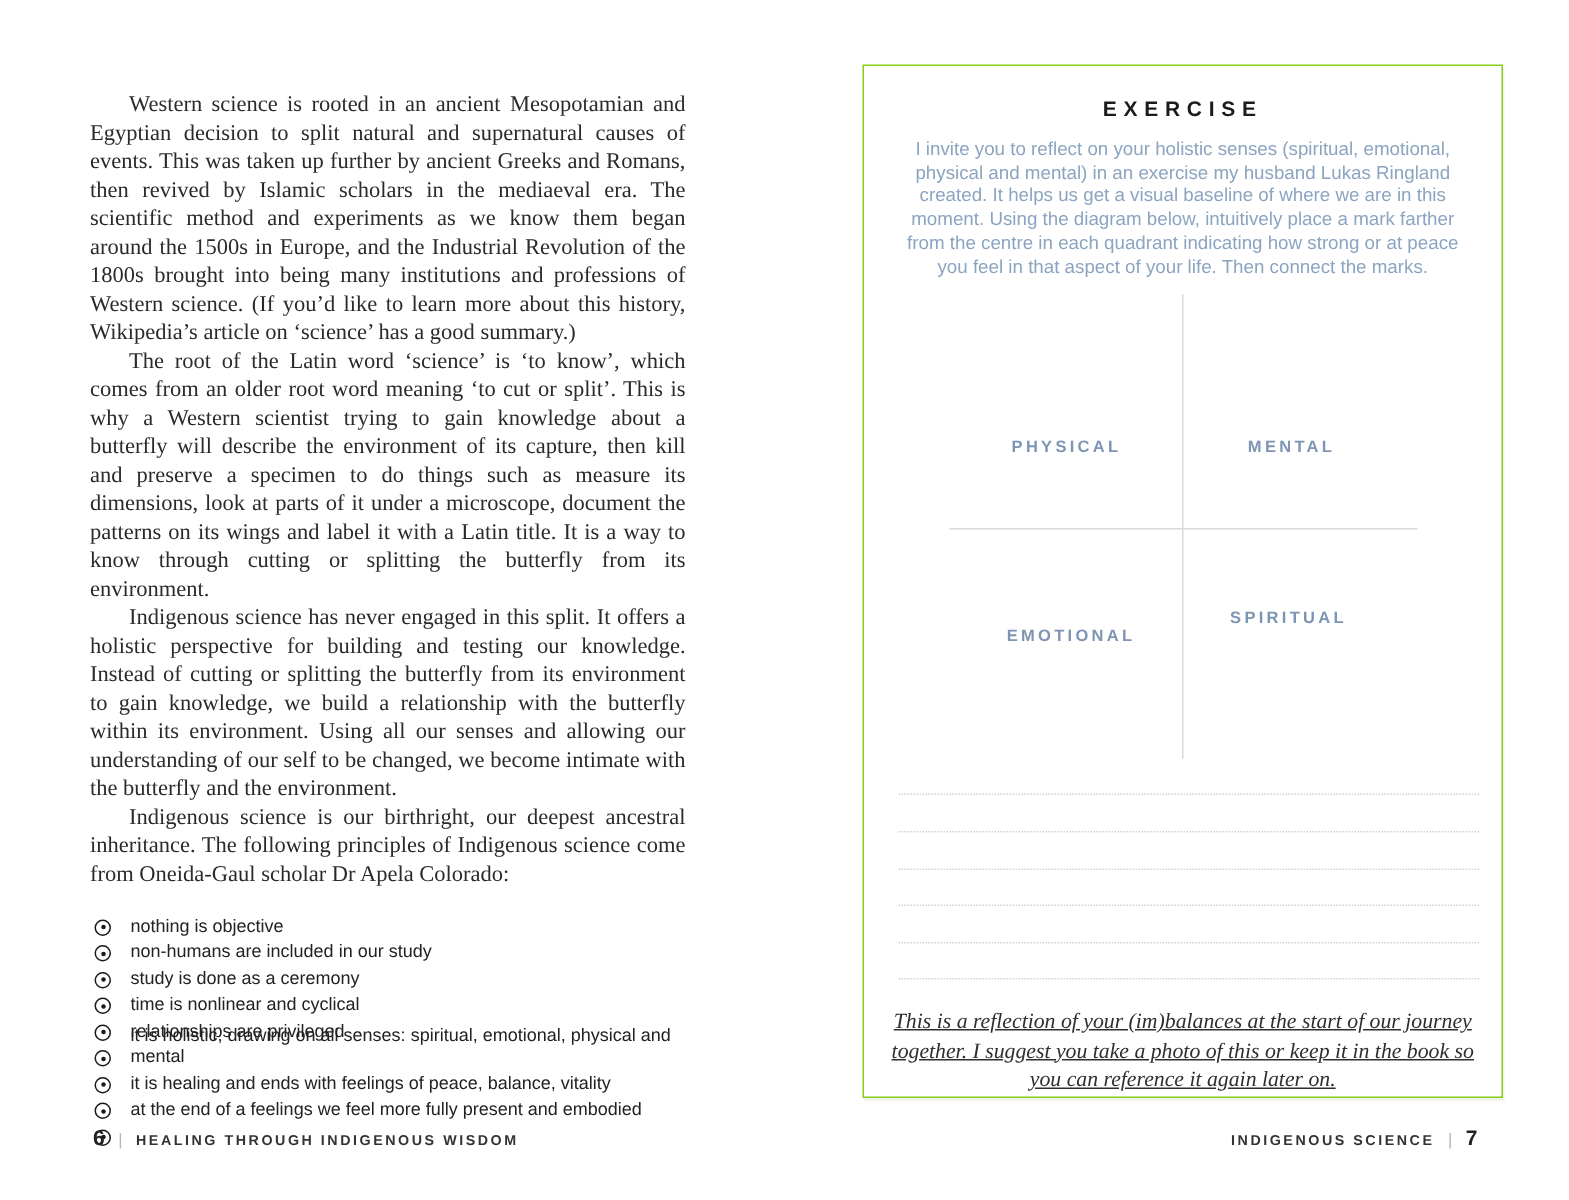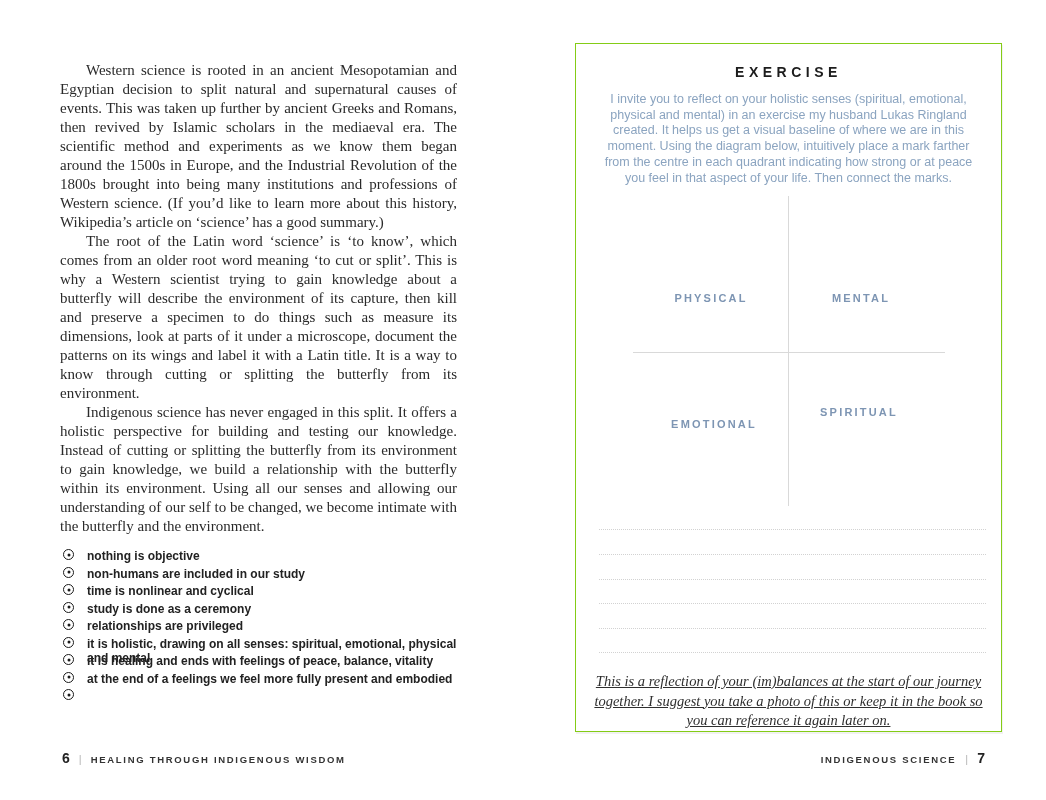--- a/index.html
+++ b/index.html
@@ -10,23 +10,23 @@
 
   
   .left-page{position:absolute;left:60px;top:61px;width:397px;}
   .body-par{
     font-family:"Liberation Serif",serif;
     font-size:15px;line-height:19px;color:#2a2a2a;
     text-align:justify;text-indent:26px;margin:0;
   }
   .bullet-list{margin-top:13px;padding-left:3px;}
   .bullet-row{
-    display:flex;align-items:flex-start;height:17.5px;
+    display:flex;align-items:flex-end;height:17.5px;
     font-family:"Liberation Sans",sans-serif;
-    font-size:12px;color:#222;font-weight:bold;
+    font-size:12px;color:#222;
   }
   .bullet-icon{
     width:9px;height:9px;border:1.3px solid #1a1a1a;border-radius:50%;
     margin-right:13px;position:relative;flex:none;
   }
   .bullet-icon::after{
     content:"";position:absolute;width:3px;height:3px;border-radius:50%;
     background:#1a1a1a;top:50%;left:50%;transform:translate(-50%,-50%);
   }
 
@@ -74,37 +74,38 @@
     font-size:14.5px;line-height:19.5px;color:#2f2f2f;text-decoration:underline;
   }
 </style>
 </head>
 <body>
 
 <div class="left-page">
   <p class="body-par">Western science is rooted in an ancient Mesopotamian and Egyptian decision to split natural and supernatural causes of events. This was taken up further by ancient Greeks and Romans, then revived by Islamic scholars in the mediaeval era. The scientific method and experiments as we know them began around the 1500s in Europe, and the Industrial Revolution of the 1800s brought into being many institutions and professions of Western science. (If you’d like to learn more about this history, Wikipedia’s article on ‘science’ has a good summary.)</p>
   <p class="body-par">The root of the Latin word ‘science’ is ‘to know’, which comes from an older root word meaning ‘to cut or split’. This is why a Western scientist trying to gain knowledge about a butterfly will describe the environment of its capture, then kill and preserve a specimen to do things such as measure its dimensions, look at parts of it under a microscope, document the patterns on its wings and label it with a Latin title. It is a way to know through cutting or splitting the butterfly from its environment.</p>
   <p class="body-par">Indigenous science has never engaged in this split. It offers a holistic perspective for building and testing our knowledge. Instead of cutting or splitting the butterfly from its environment to gain knowledge, we build a relationship with the butterfly within its environment. Using all our senses and allowing our understanding of our self to be changed, we become intimate with the butterfly and the environment.</p>
+  <p class="body-par">Indigenous science is our birthright, our deepest ancestral inheritance. The following principles of Indigenous science come from Oneida-Gaul scholar Dr Apela Colorado:</p>
 
   <div class="bullet-list">
     <div class="bullet-row">
       <span class="bullet-icon"></span>
       <span>nothing is objective</span>
     </div>
     <div class="bullet-row">
       <span class="bullet-icon"></span>
       <span>non-humans are included in our study</span>
     </div>
     <div class="bullet-row">
       <span class="bullet-icon"></span>
-      <span>time is nonlinear and cyclical</span>
+      <span>study is done as a ceremony</span>
     </div>
     <div class="bullet-row">
       <span class="bullet-icon"></span>
-      <span>study is done as a ceremony</span>
+      <span>time is nonlinear and cyclical</span>
     </div>
     <div class="bullet-row">
       <span class="bullet-icon"></span>
       <span>relationships are privileged</span>
     </div>
     <div class="bullet-row">
       <span class="bullet-icon"></span>
       <span>it is holistic, drawing on all senses: spiritual, emotional, physical and mental</span>
     </div>
     <div class="bullet-row">

